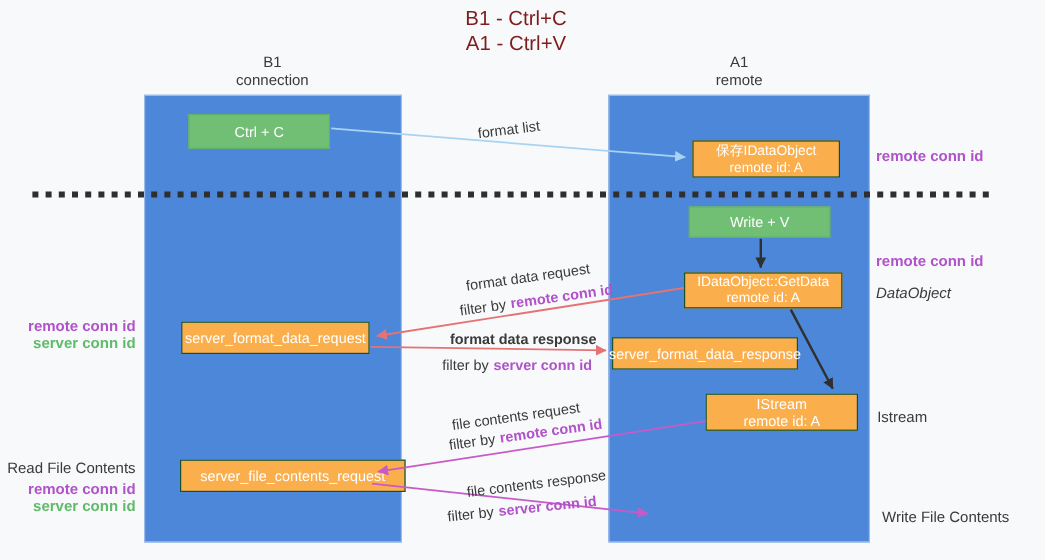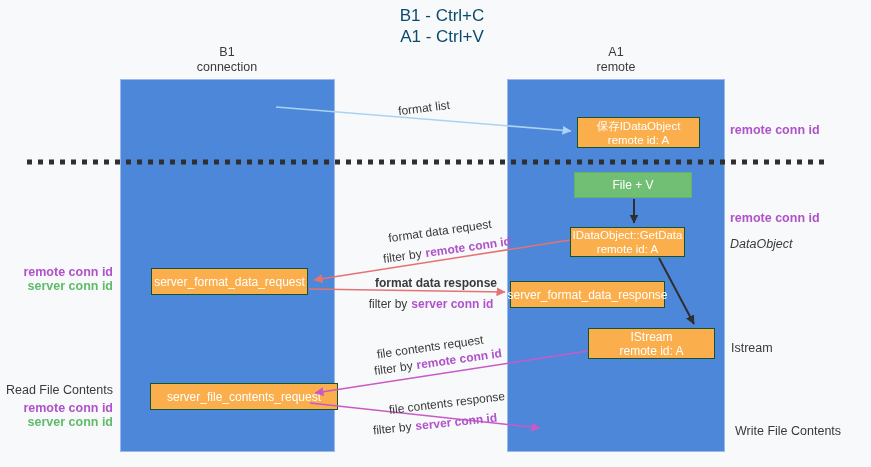--- a/index.html
+++ b/index.html
@@ -7,21 +7,21 @@
     --arrow-lightblue:#a9d3f2; --arrow-red:#e57373; --arrow-magenta:#c85ac8;
     --arrow-black:#2f2f2f; --label-purple:#b052c9; --label-green:#5fbb6a; --text-dark:#3a3a3a;
   }
   html,body{margin:0;padding:0;}
   .canvas{
     position:relative; width:871px; height:467px; background:var(--bg);
     font-family:"Liberation Sans", sans-serif; overflow:hidden; color:var(--text-dark);
   }
   .title{
     position:absolute; left:430px; top:5px; transform:translateX(-50%);
-    text-align:center; font-size:17px; line-height:21px; color:#0c4a6e;margin-left:12px;
+    text-align:center; font-size:17px; line-height:21px; color:#7f1d1d;
   }
   .lane{
     position:absolute; top:79px; height:373px; background:var(--lane-blue);
     border:1px solid #9db9ea; box-sizing:border-box;
   }
   .lane-header{
     position:absolute; top:45px; transform:translateX(-50%);
     text-align:center; font-size:12.5px; line-height:15px; color:#3a3a3a;
   }
   .box{
@@ -68,31 +68,34 @@
     <div>connection</div>
   </div>
   <div class="lane-header" style="left:616px;">
     <div>A1</div>
     <div>remote</div>
   </div>
 
   <div class="lane" style="left:120px; width:215px;"></div>
   <div class="lane" style="left:507px; width:218px;"></div>
 
+  <div class="box green" style="left:157px; top:95px; width:118px; height:29px;">
+    <span>Ctrl + C</span>
+  </div>
 
   <div class="box orange" style="left:577px; top:117px; width:123px; height:31px; font-size:11.5px;">
     <span>保存IDataObject</span>
     <span>remote id: A</span>
   </div>
 
   <div class="box green" style="left:574px; top:172px; width:118px; height:26px;">
-    <span>File + V</span>
+    <span>Write + V</span>
   </div>
 
-  <div class="box orange" style="left:570px; top:227px; width:115px; height:30px; font-size:11.5px;">
+  <div class="box orange" style="left:570px; top:227px; width:132px; height:30px; font-size:11.5px;">
     <span>IDataObject::GetData</span>
     <span>remote id: A</span>
   </div>
 
   <div class="box orange" style="left:510px; top:281px; width:155px; height:27px;">
     <span>server_format_data_response</span>
   </div>
 
   <div class="box orange" style="left:151px; top:268px; width:157px; height:27px;">
     <span>server_format_data_request</span>

